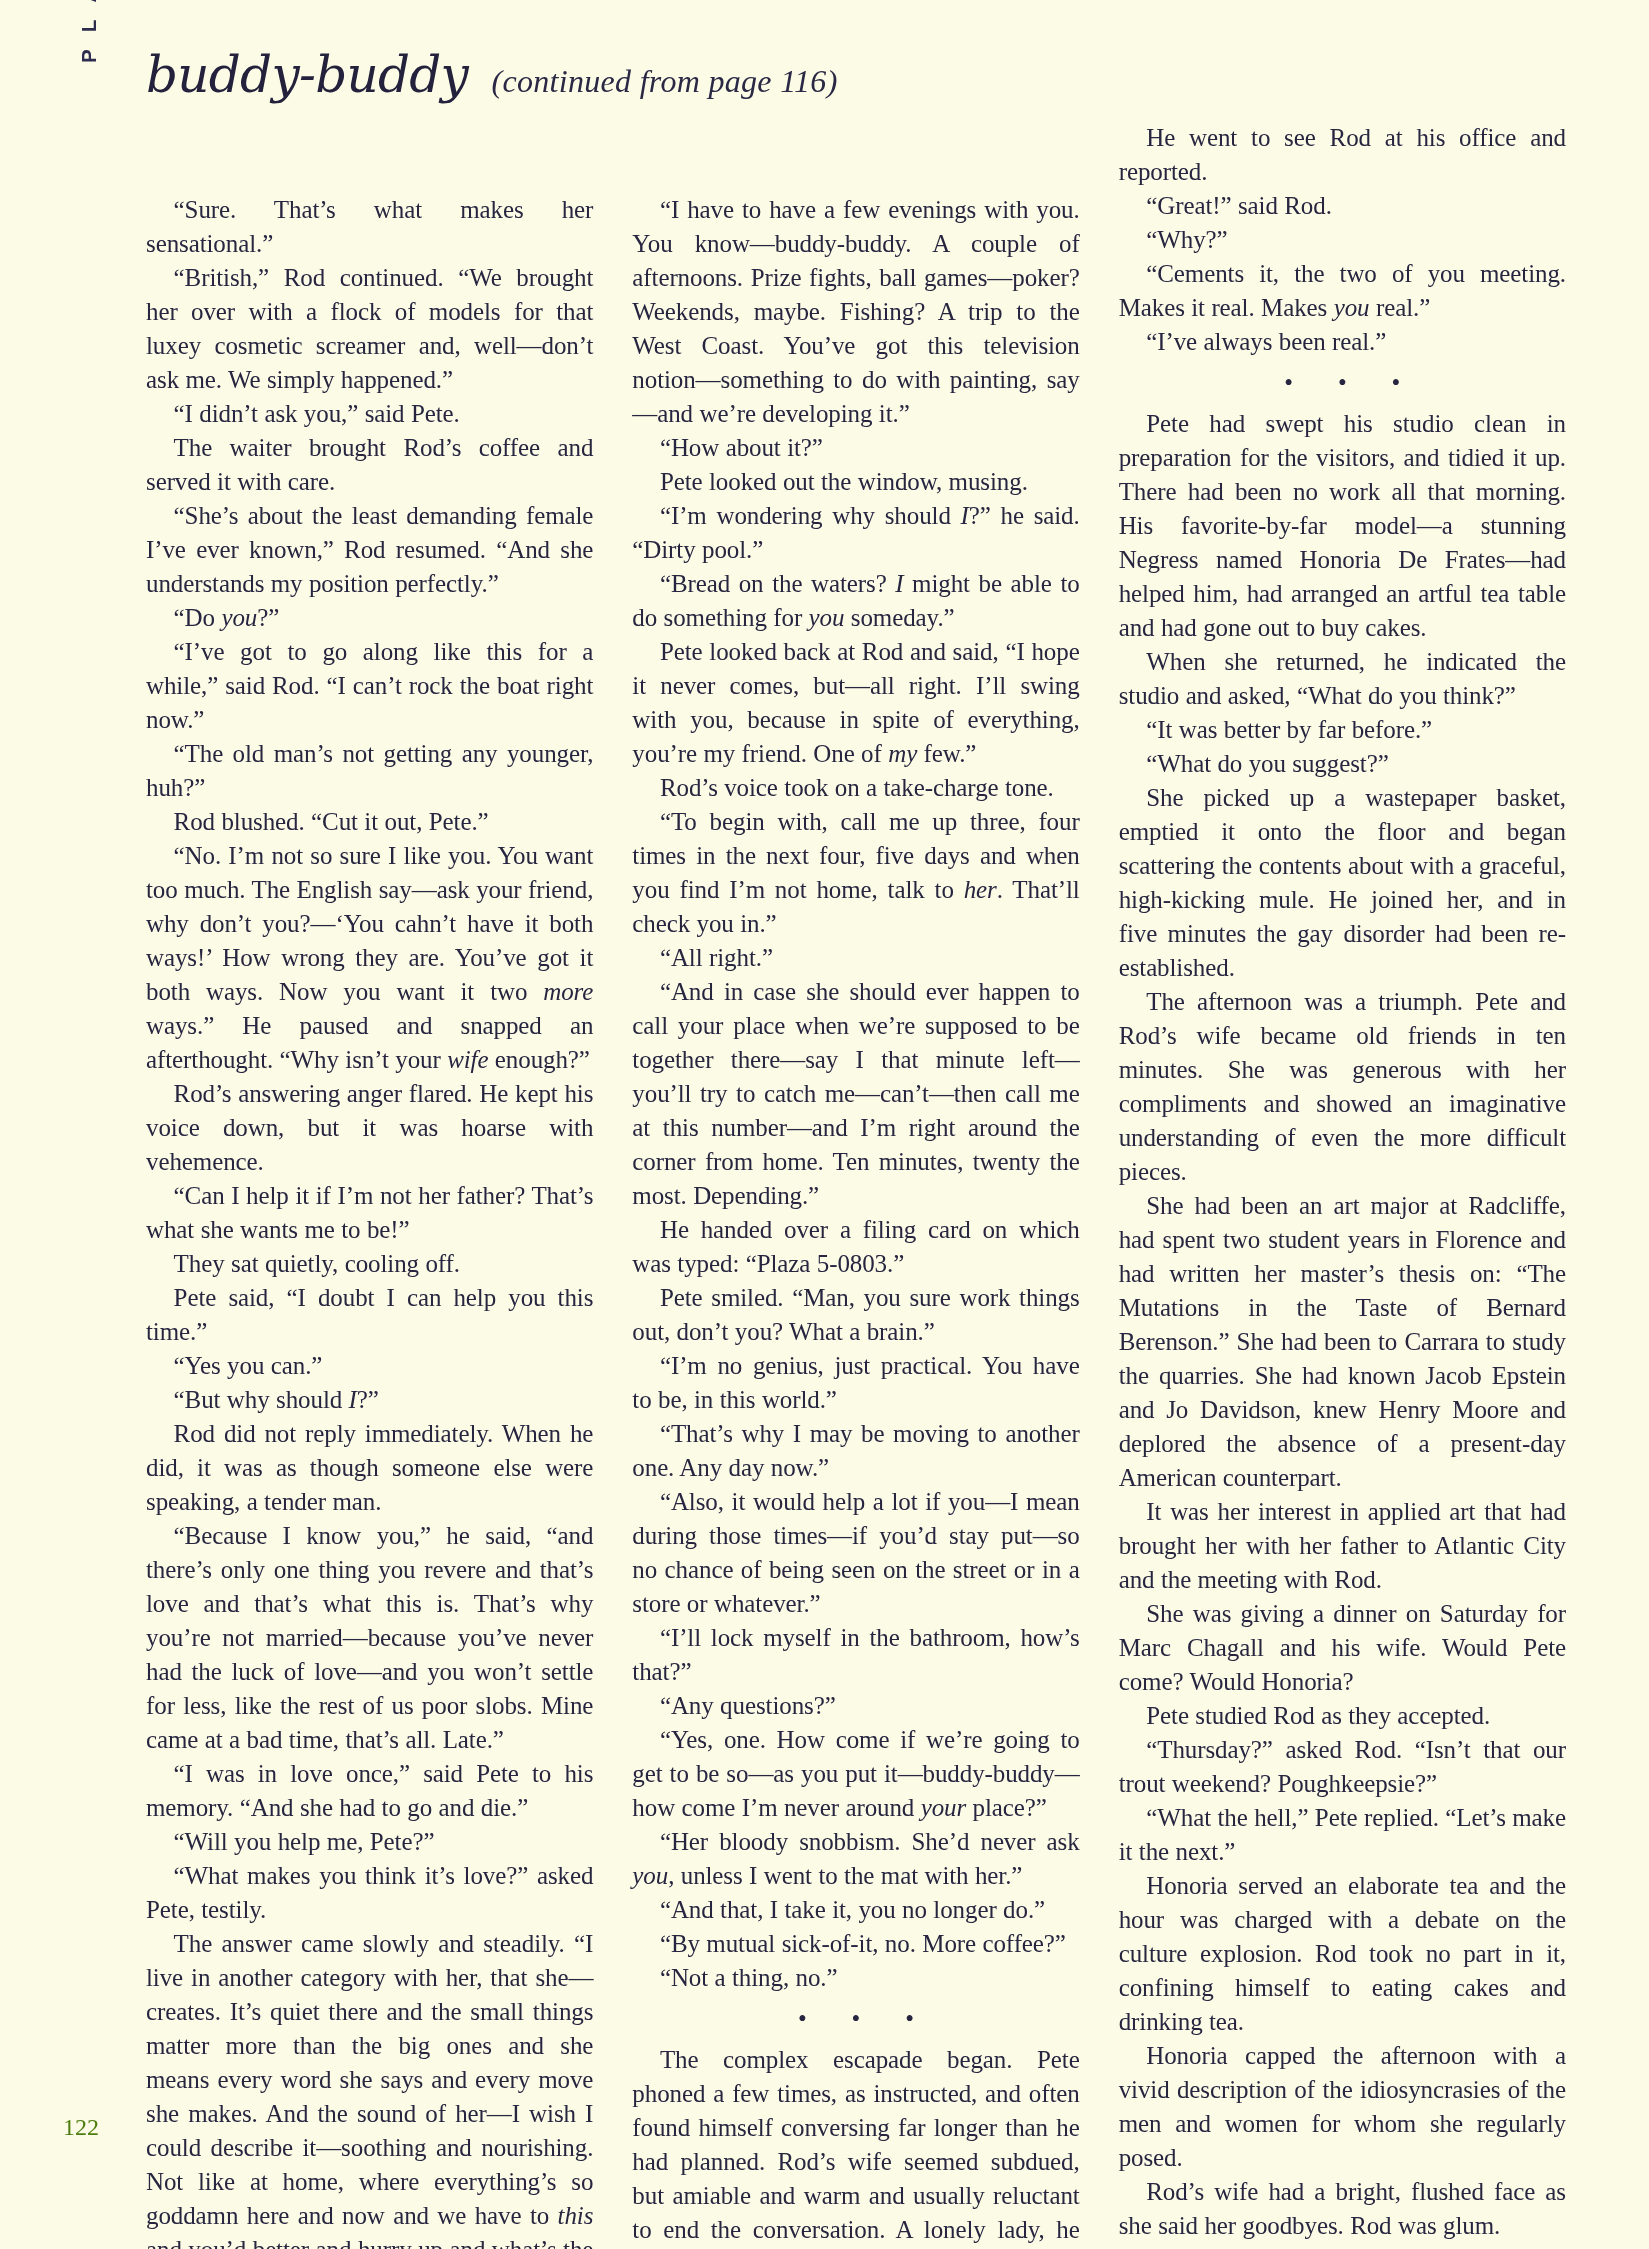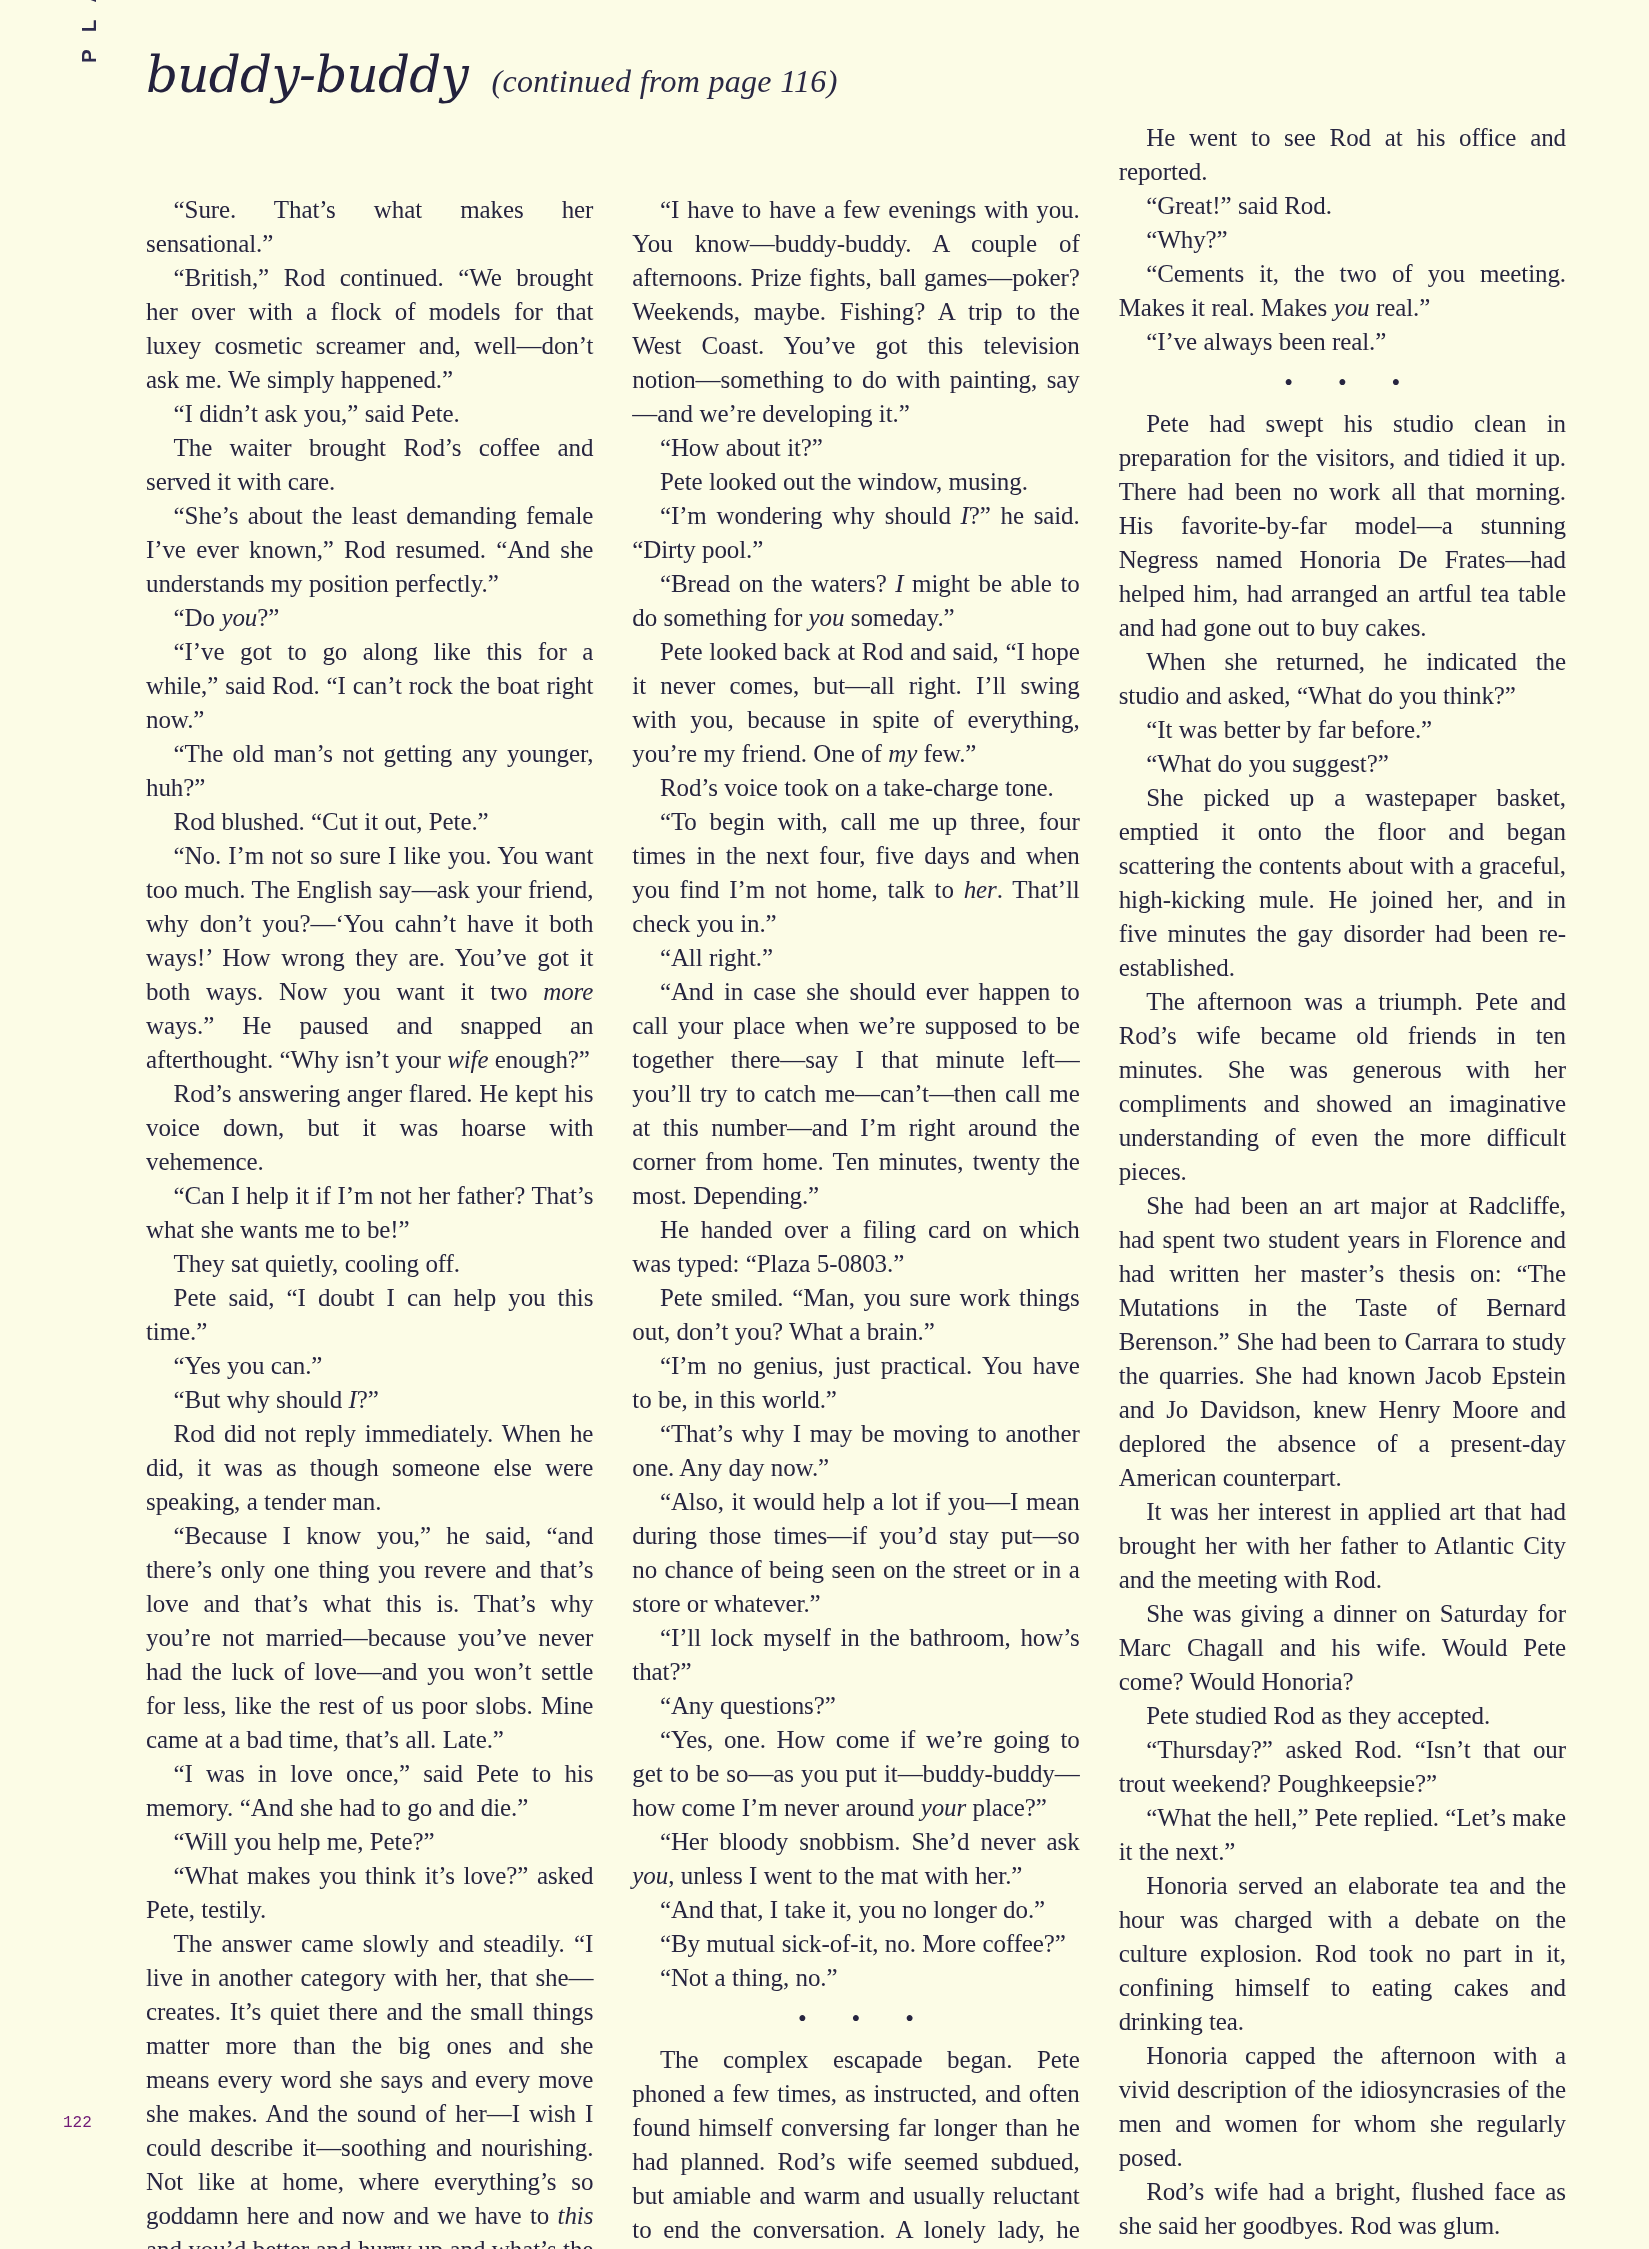--- a/index.html
+++ b/index.html
@@ -107,23 +107,23 @@
     letter-spacing: 19.3px;
     text-indent: 19.3px;
     color: #272540;
   }
 
   
   .page-number {
     position: absolute;
     left: 63px;
     top: 2114px;
-    font-size: 16px;
-    color: #701a75;
-    font-family: Liberation Mono, monospace;
+    font-size: 24px;
+    color: #4d7c0f;
+    font-family: Liberation Serif, serif;
   }
 </style>
 </head>
 <body>
 
 <div class="page">
 
   <div class="playboy-vertical">PLAYBOY</div>
 
   <div class="headline-row">

